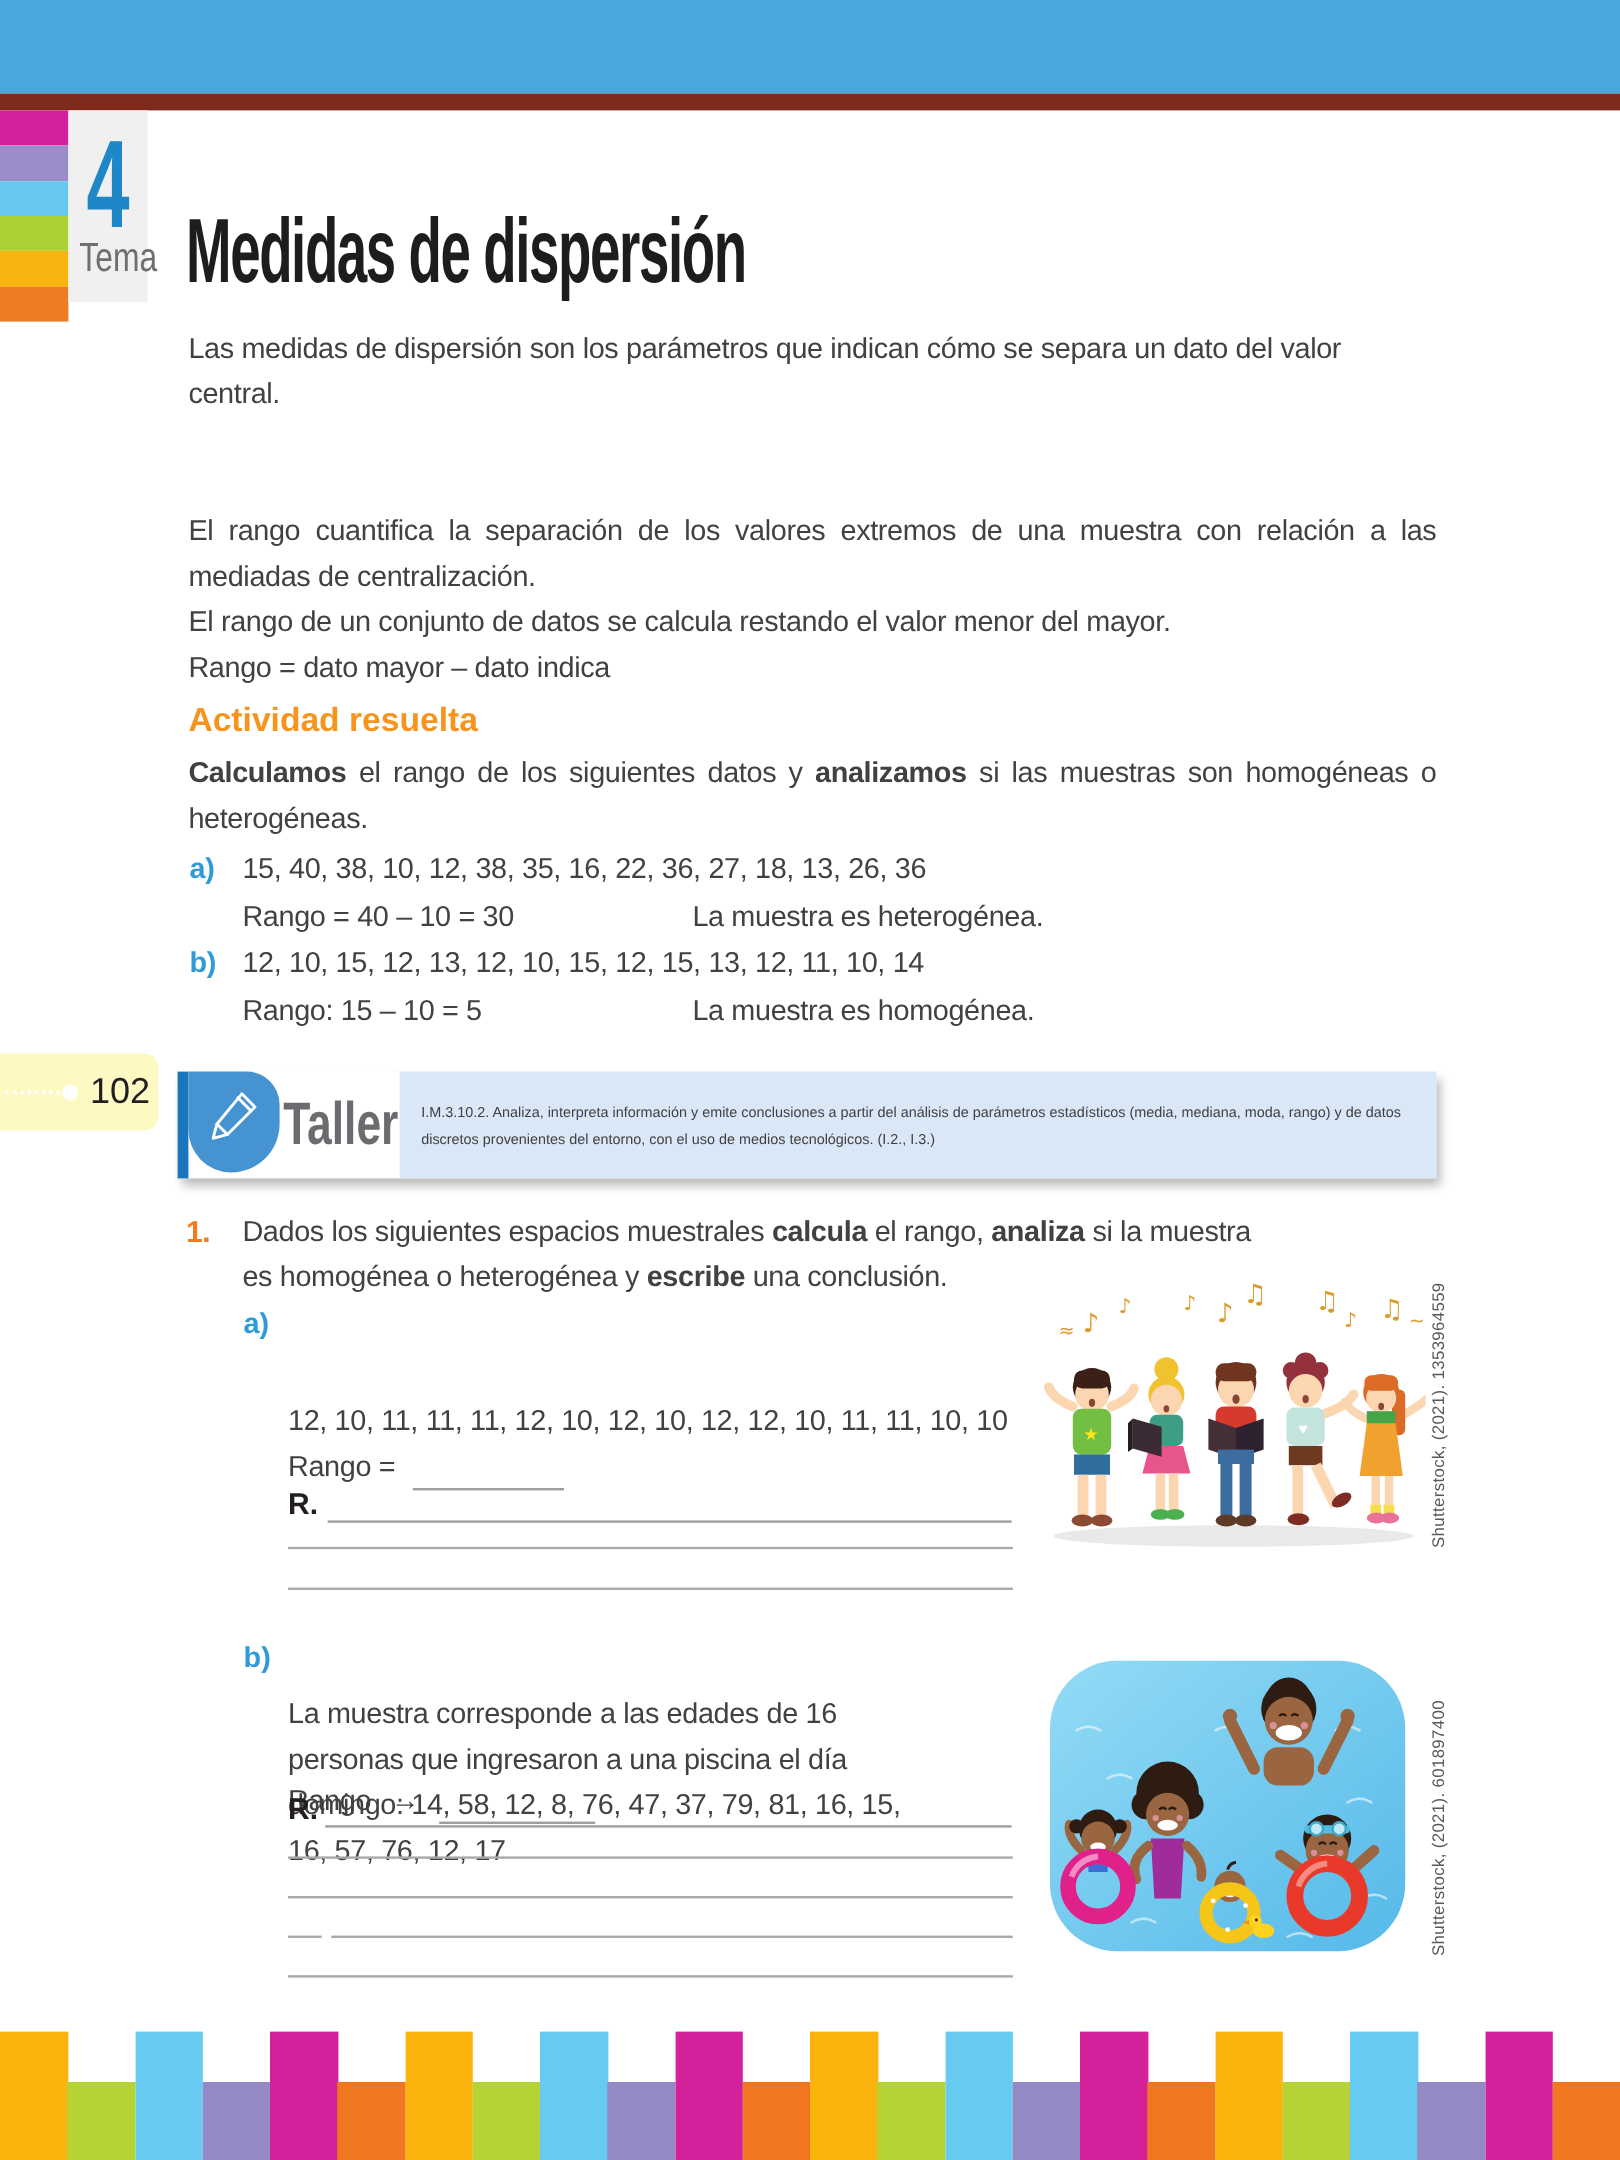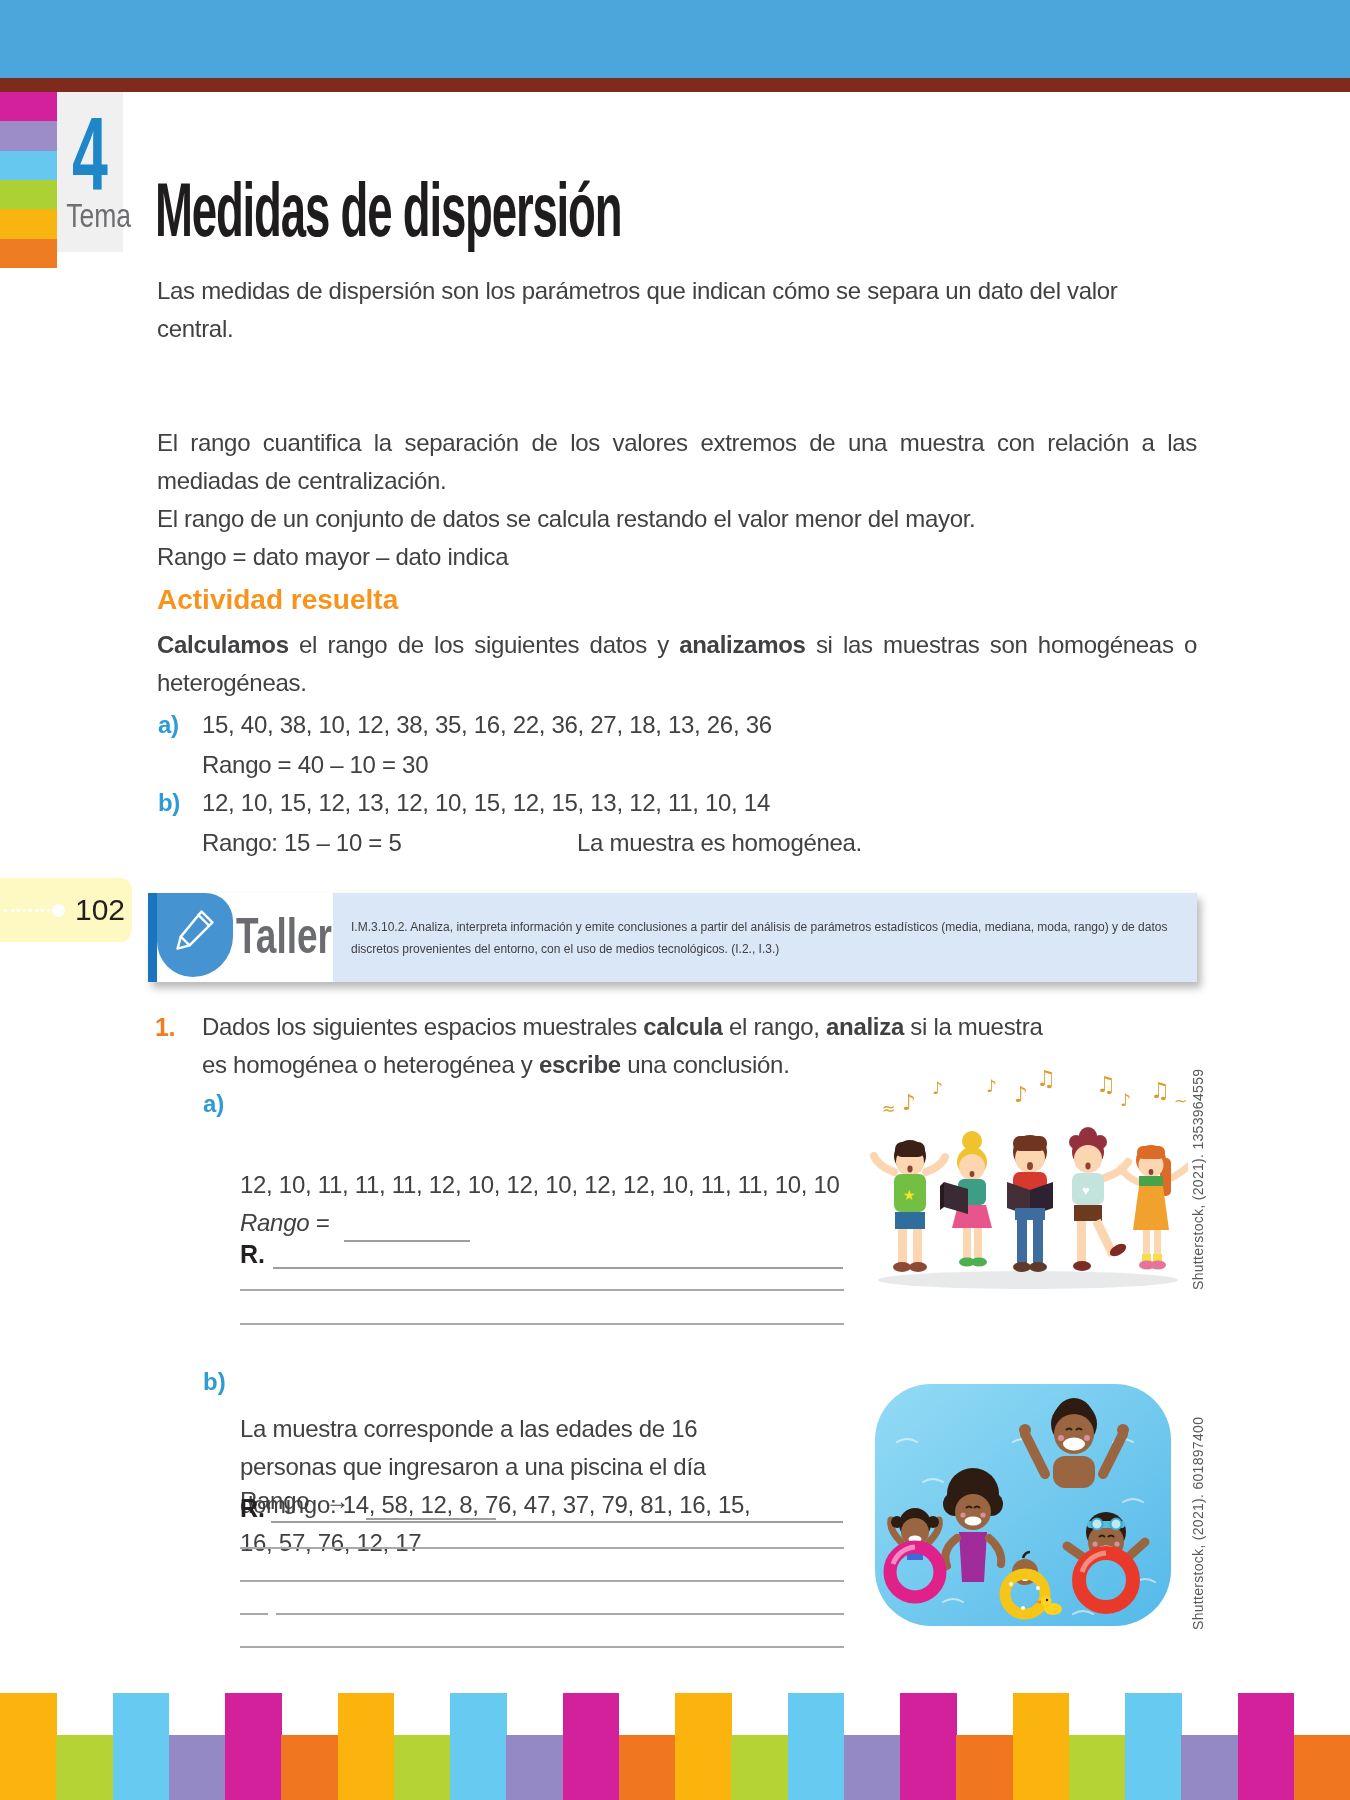--- a/index.html
+++ b/index.html
@@ -101,20 +101,21 @@
 
   <div class="abs orange-h">Actividad resuelta</div>
   <div class="abs bodytext w1040 just" style="left:157px;top:626px;">
     <span class="bold">Calculamos</span><span> el rango de los siguientes datos y </span><span class="bold">analizamos</span><span> si las muestras son homogéneas o heterogéneas.</span>
   </div>
   <div class="abs bodytext" style="left:158px;top:706px;">
     <span class="sa-label">a)</span><span>15, 40, 38, 10, 12, 38, 35, 16, 22, 36, 27, 18, 13, 26, 36</span>
   </div>
   <div class="abs bodytext res-row" style="top:746px;">
     <span>Rango = 40 – 10 = 30</span>
+    <span class="res-conc">La muestra es heterogénea.</span>
   </div>
   <div class="abs bodytext" style="left:158px;top:784px;">
     <span class="sa-label">b)</span><span>12, 10, 15, 12, 13, 12, 10, 15, 12, 15, 13, 12, 11, 10, 14</span>
   </div>
   <div class="abs bodytext res-row" style="top:824px;">
     <span>Rango: 15 – 10 = 5</span>
     <span class="res-conc">La muestra es homogénea.</span>
   </div>
 
   <div class="abs page-band">
@@ -140,21 +141,21 @@
     <div class="taller-std">I.M.3.10.2. Analiza, interpreta información y emite conclusiones a partir del análisis de parámetros estadísticos (media, mediana, moda, rango) y de datos discretos provenientes del entorno, con el uso de medios tecnológicos. (I.2., I.3.)</div>
   </div>
 
   <div class="abs bodytext ex-num">1.</div>
   <div class="abs bodytext ex-text">
     <span>Dados los siguientes espacios muestrales </span><span class="bold">calcula</span><span> el rango, </span><span class="bold">analiza</span><span> si la muestra es homogénea o heterogénea y </span><span class="bold">escribe</span><span> una conclusión.</span>
   </div>
 
   <div class="abs item-label" style="left:203px;top:1090px;">a)</div>
   <div class="abs bodytext" style="left:240px;top:1166px;white-space:nowrap;">12, 10, 11, 11, 11, 12, 10, 12, 10, 12, 12, 10, 11, 11, 10, 10</div>
-  <div class="abs bodytext" style="left:240px;top:1204px;font-style:italic;">
+  <div class="abs bodytext" style="left:240px;top:1204px;">
     <span>Rango =</span>
     <span class="blank" style="width:126px;margin-left:8px;"></span>
   </div>
   <div class="abs" style="left:240px;top:1240px;">
     <span class="r-label">R.</span>
     <span class="blank" style="width:570px;margin-left:4px;"></span>
   </div>
   <div class="abs wline" style="left:240px;top:1289px;width:604px;"></div>
   <div class="abs wline" style="left:240px;top:1323px;width:604px;"></div>
 

